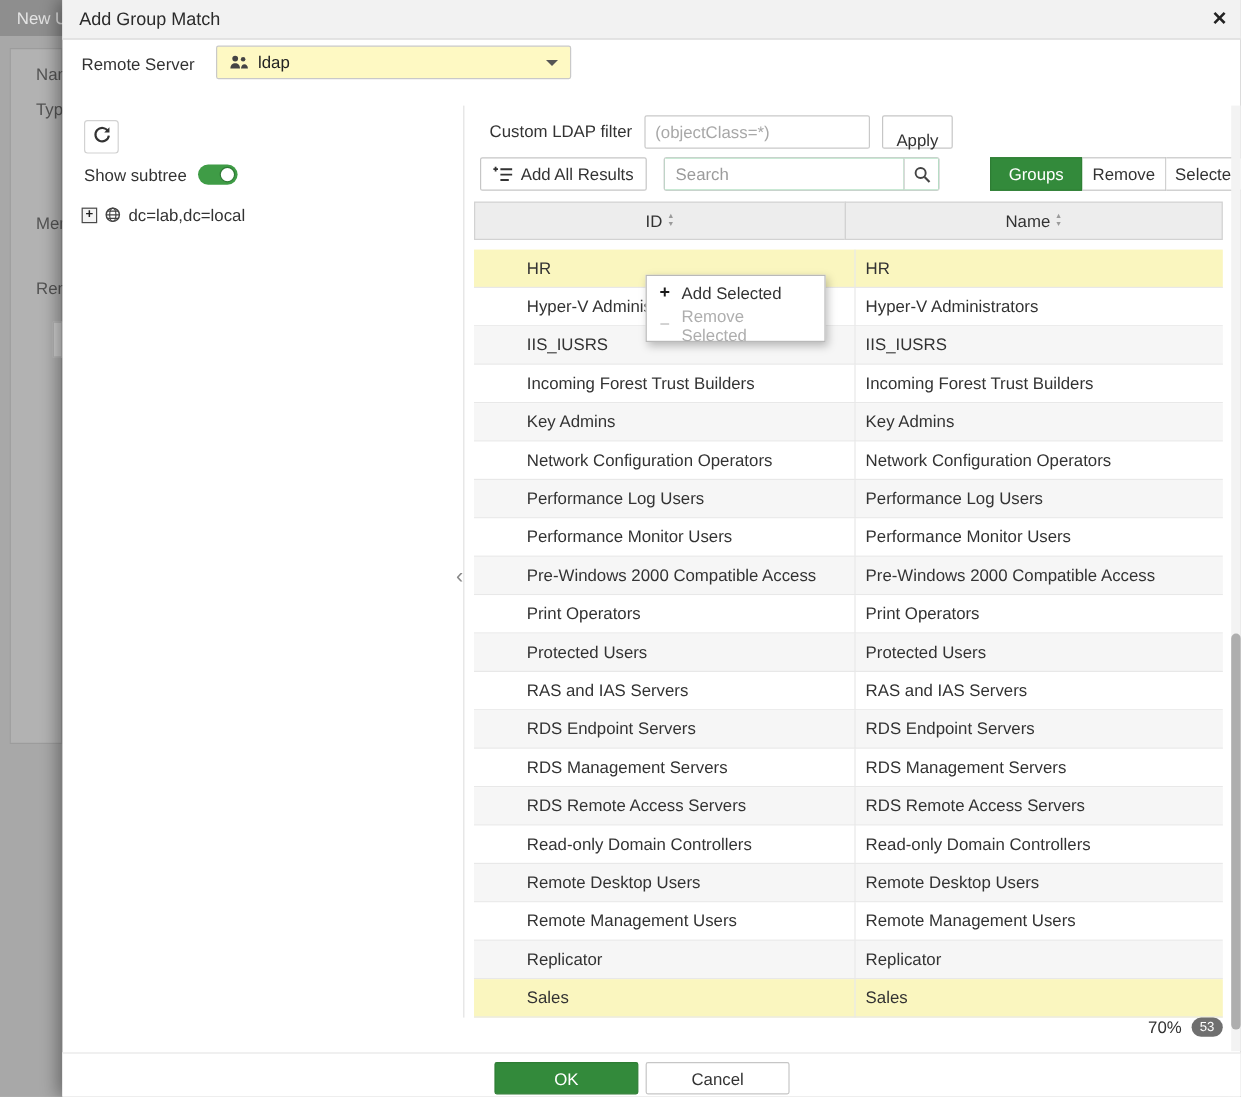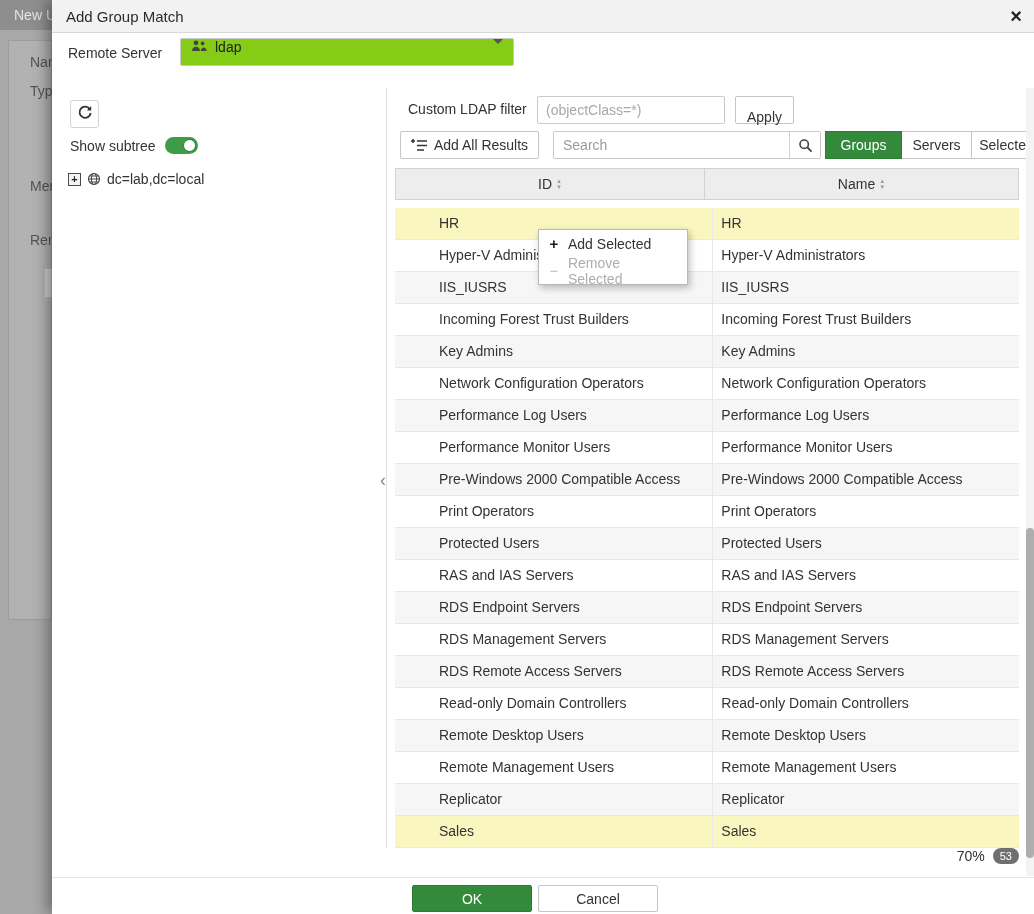--- a/index.html
+++ b/index.html
@@ -17,22 +17,22 @@
   
   .modal { position:absolute; left:52px; top:0; width:982px; height:914px; background:#fff;
            box-shadow:-4px 0 14px rgba(0,0,0,.4); }
   .modal-header { position:absolute; left:0; top:0; right:0; height:33px; background:#f2f2f2;
                   border-bottom:1px solid #d8d8d8; display:flex; align-items:center; }
   .modal-title { margin-left:14px; font-size:15px; color:#2b2b2b; }
   .close-btn { position:absolute; right:12px; top:4px; font-size:20px; font-weight:bold; color:#222; cursor:pointer; line-height:24px; }
 
   
   .rs-label { position:absolute; left:16px; top:45px; color:#333; }
-  .dropdown { position:absolute; left:128px; top:38px; width:334px; height:28px; border:1px solid #c9c9c9;
-              border-radius:2px; background:#84cc16; display:flex; align-items:flex-start; padding:0 10px; cursor:pointer; }
+  .dropdown { position:absolute; left:128px; top:38px; width:296px; height:28px; border:1px solid #c9c9c9;
+              border-radius:2px; background:#fef9c3; display:flex; align-items:center; padding:0 10px; cursor:pointer; }
   .dropdown .dd-icon { display:flex; margin-right:8px; }
   .dropdown .dd-value { flex:1; color:#222; }
   .caret-down { width:0; height:0; border-left:5px solid transparent; border-right:5px solid transparent;
                 border-top:5px solid #555; }
 
   
   .refresh-btn { position:absolute; left:18px; top:100px; width:29px; height:28px; border:1px solid #d2d2d2;
                  border-radius:3px; background:#fff; display:flex; align-items:center; justify-content:center; cursor:pointer; }
   .subtree-row { position:absolute; left:18px; top:137px; display:flex; align-items:flex-end; gap:9px; }
   .toggle { width:33px; height:17px; border-radius:9px; background:#3f9c46; position:relative; cursor:pointer; }
@@ -49,21 +49,21 @@
   
   .filter-label { position:absolute; left:356px; top:101px; color:#333; }
   .filter-input { position:absolute; left:485px; top:96px; width:188px; height:28px; border:1px solid #c9c9c9;
                   border-radius:2px; padding:0 8px; font:14px "Liberation Sans",sans-serif; color:#333; }
   .filter-input::placeholder { color:#a8a8a8; }
   .apply-btn { position:absolute; left:683px; top:96px; height:28px; padding:12px 11px; border:1px solid #c6c6c6;
                border-radius:2px; background:#fff; font:14px "Liberation Sans",sans-serif; color:#333; cursor:pointer; }
   .addall-btn { position:absolute; left:348px; top:131px; width:139px; height:28px; border:1px solid #c6c6c6;
                 border-radius:2px; background:#fff; display:flex; align-items:center; justify-content:center; gap:7px;
                 font:14px "Liberation Sans",sans-serif; color:#333; cursor:pointer; }
-  .search-wrap { position:absolute; left:501px; top:131px; width:268px; height:28px; border:1px solid #c9c9c9;
+  .search-wrap { position:absolute; left:501px; top:131px; width:230px; height:28px; border:1px solid #c9c9c9;
                  border-radius:2px; background:#22c55e; display:flex; }
   .search-input { flex:1; border:none; outline:none; padding:0 9px; font:14px "Liberation Sans",sans-serif; color:#333; }
   .search-input::placeholder { color:#9b9b9b; }
   .search-btn { width:31px; border:none; border-left:1px solid #d0d0d0; background:#fff; display:flex;
                 align-items:center; justify-content:center; cursor:pointer; }
   .views { position:absolute; left:773px; top:131px; height:28px; display:flex; }
   .view { height:28px; display:flex; align-items:center; justify-content:center; border:1px solid #c6c6c6;
           border-left:none; background:#fff; color:#333; font-size:14px; cursor:pointer; }
   .view:first-child { border-left:1px solid #c6c6c6; }
   .view.v0 { width:77px; } .view.v1 { width:70px; } .view.v2 { width:70px; }
@@ -190,21 +190,21 @@
       <span style="display:flex">
         <svg width="15" height="15" viewBox="0 0 15 15">
             <circle cx="6.2" cy="6.2" r="4.2" fill="none" stroke="#444" stroke-width="1.6"></circle>
             <path d="M9.5 9.5 13.6 13.6" stroke="#444" stroke-width="1.8"></path>
           </svg>
       </span>
     </button>
   </div>
   <div class="views">
     <div class="view v0 active">Groups</div>
-    <div class="view v1">Servers</div>
+    <div class="view v1">Remove</div>
     <div class="view v2">Selected</div>
   </div>
 
   <div class="thead">
     <div class="th c0">
       <span>ID</span>
       <span class="sorticon">
         <i>▲</i>
           <i>▼</i>
       </span>

